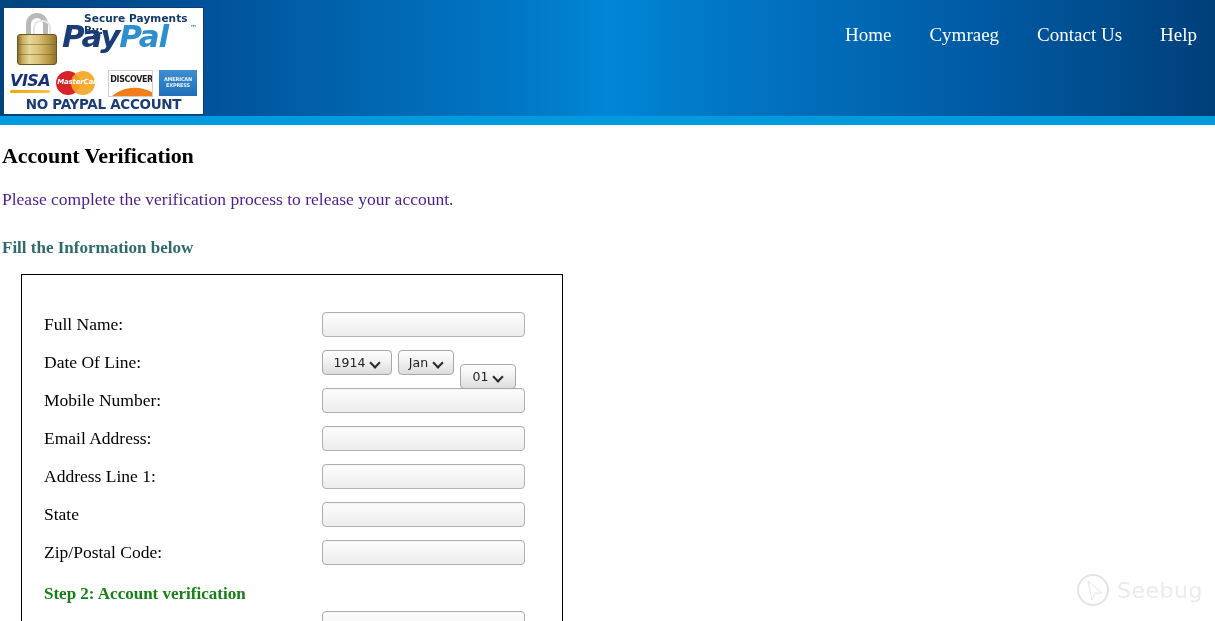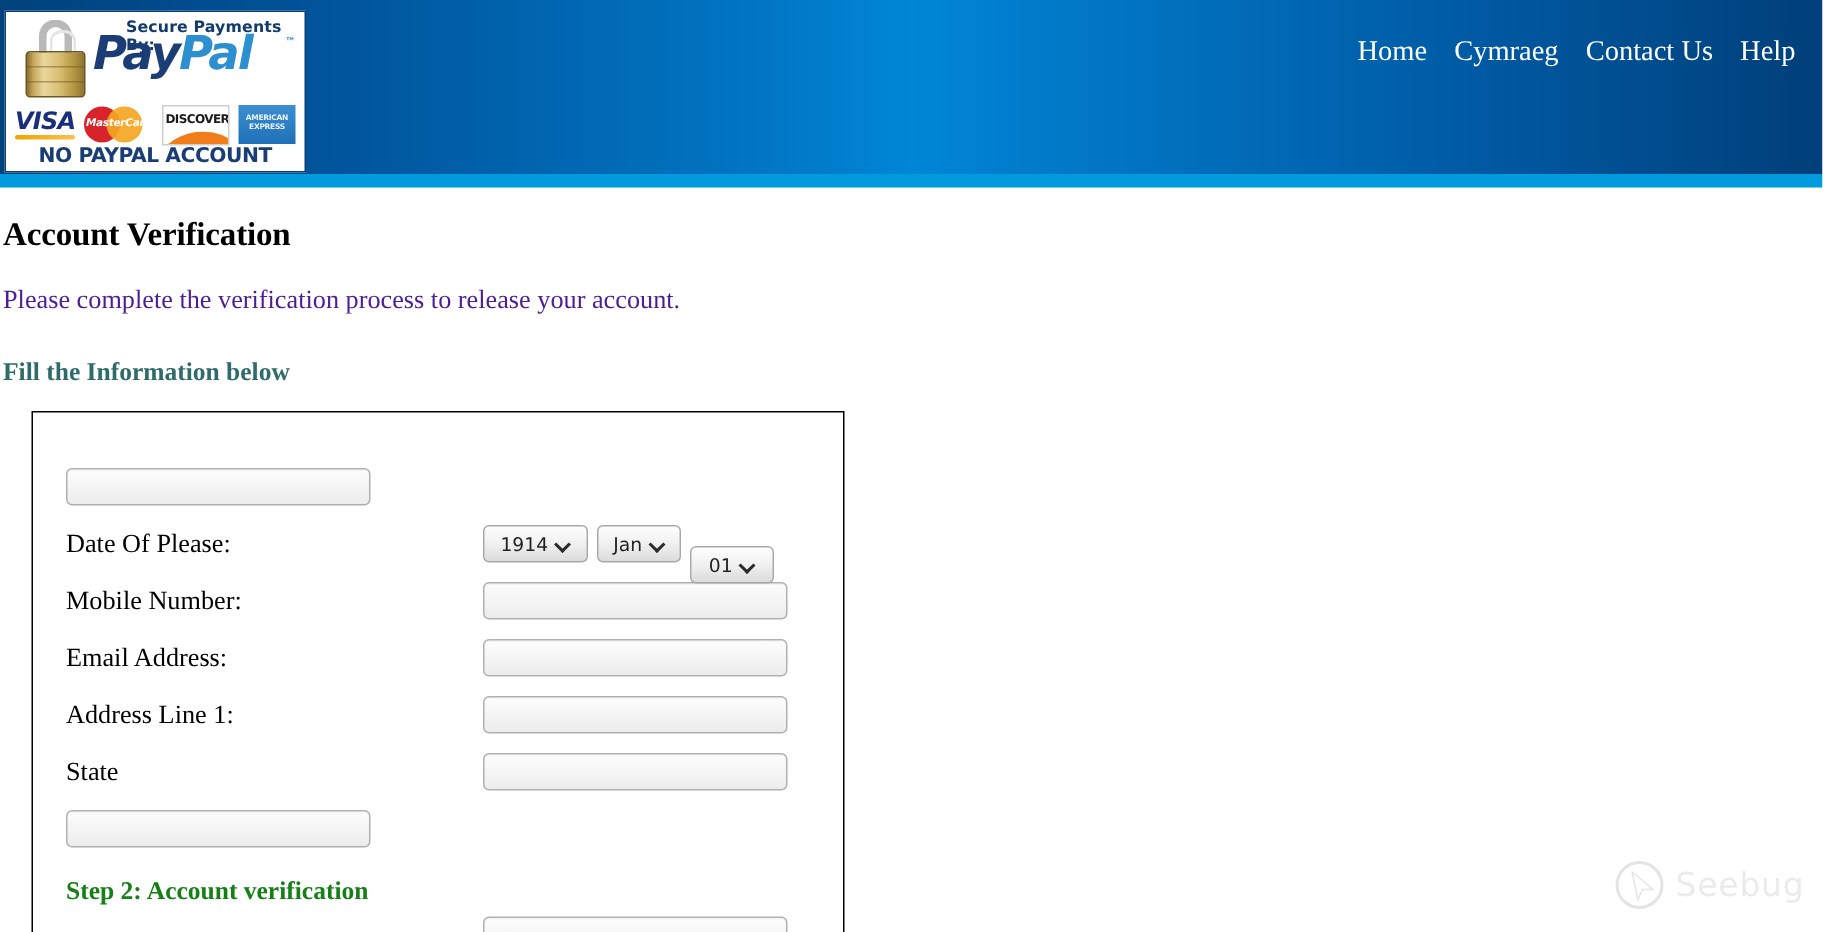--- a/index.html
+++ b/index.html
@@ -230,21 +230,21 @@
     color: #1b3d75;
     letter-spacing: -0.3px;
   }
 
   
   .nav {
     position: absolute;
     right: 18px; top: 24px;
     display: flex;
     align-items: center;
-    gap: 18px;
+    gap: 38px;
   }
   .nav a {
     color: #ffffff;
     text-decoration: none;
     font-family: "Liberation Serif", serif;
     font-size: 19px;
   }
 
   
   .content { padding: 0; }
@@ -425,25 +425,26 @@
 <div class="header-strip"></div>
 
 <div class="content">
   <h1 class="page-title">Account Verification</h1>
   <p class="page-sub">Please complete the verification process to release your account.</p>
   <h3 class="fill-title">Fill the Information below</h3>
 
   <div class="form-box">
 
     <div class="frow">
+      <span class="flabel">Full Name:</span>
       <input class="finput" type="text" value="" style="">
     </div>
 
     <div class="frow">
-      <span class="flabel">Date Of Please:</span>
+      <span class="flabel">Date Of Line:</span>
       <div class="dob-group">
         <div class="sel sel-year">
           <span>1914</span>
           <span class="chev"></span>
         </div>
         <div class="sel sel-mon">
           <span>Jan</span>
           <span class="chev"></span>
         </div>
         <div class="sel sel-day">
@@ -467,20 +468,21 @@
       <span class="flabel">Address Line 1:</span>
       <input class="finput" type="text" value="" style="">
     </div>
 
     <div class="frow">
       <span class="flabel">State</span>
       <input class="finput" type="text" value="" style="">
     </div>
 
     <div class="frow">
+      <span class="flabel">Zip/Postal Code:</span>
       <input class="finput" type="text" value="" style="">
     </div>
 
     <h4 class="step2">Step 2: Account verification</h4>
 
     <div class="frow">
       <span class="flabel"></span>
       <input class="finput" type="text" style="">
     </div>
   </div>

